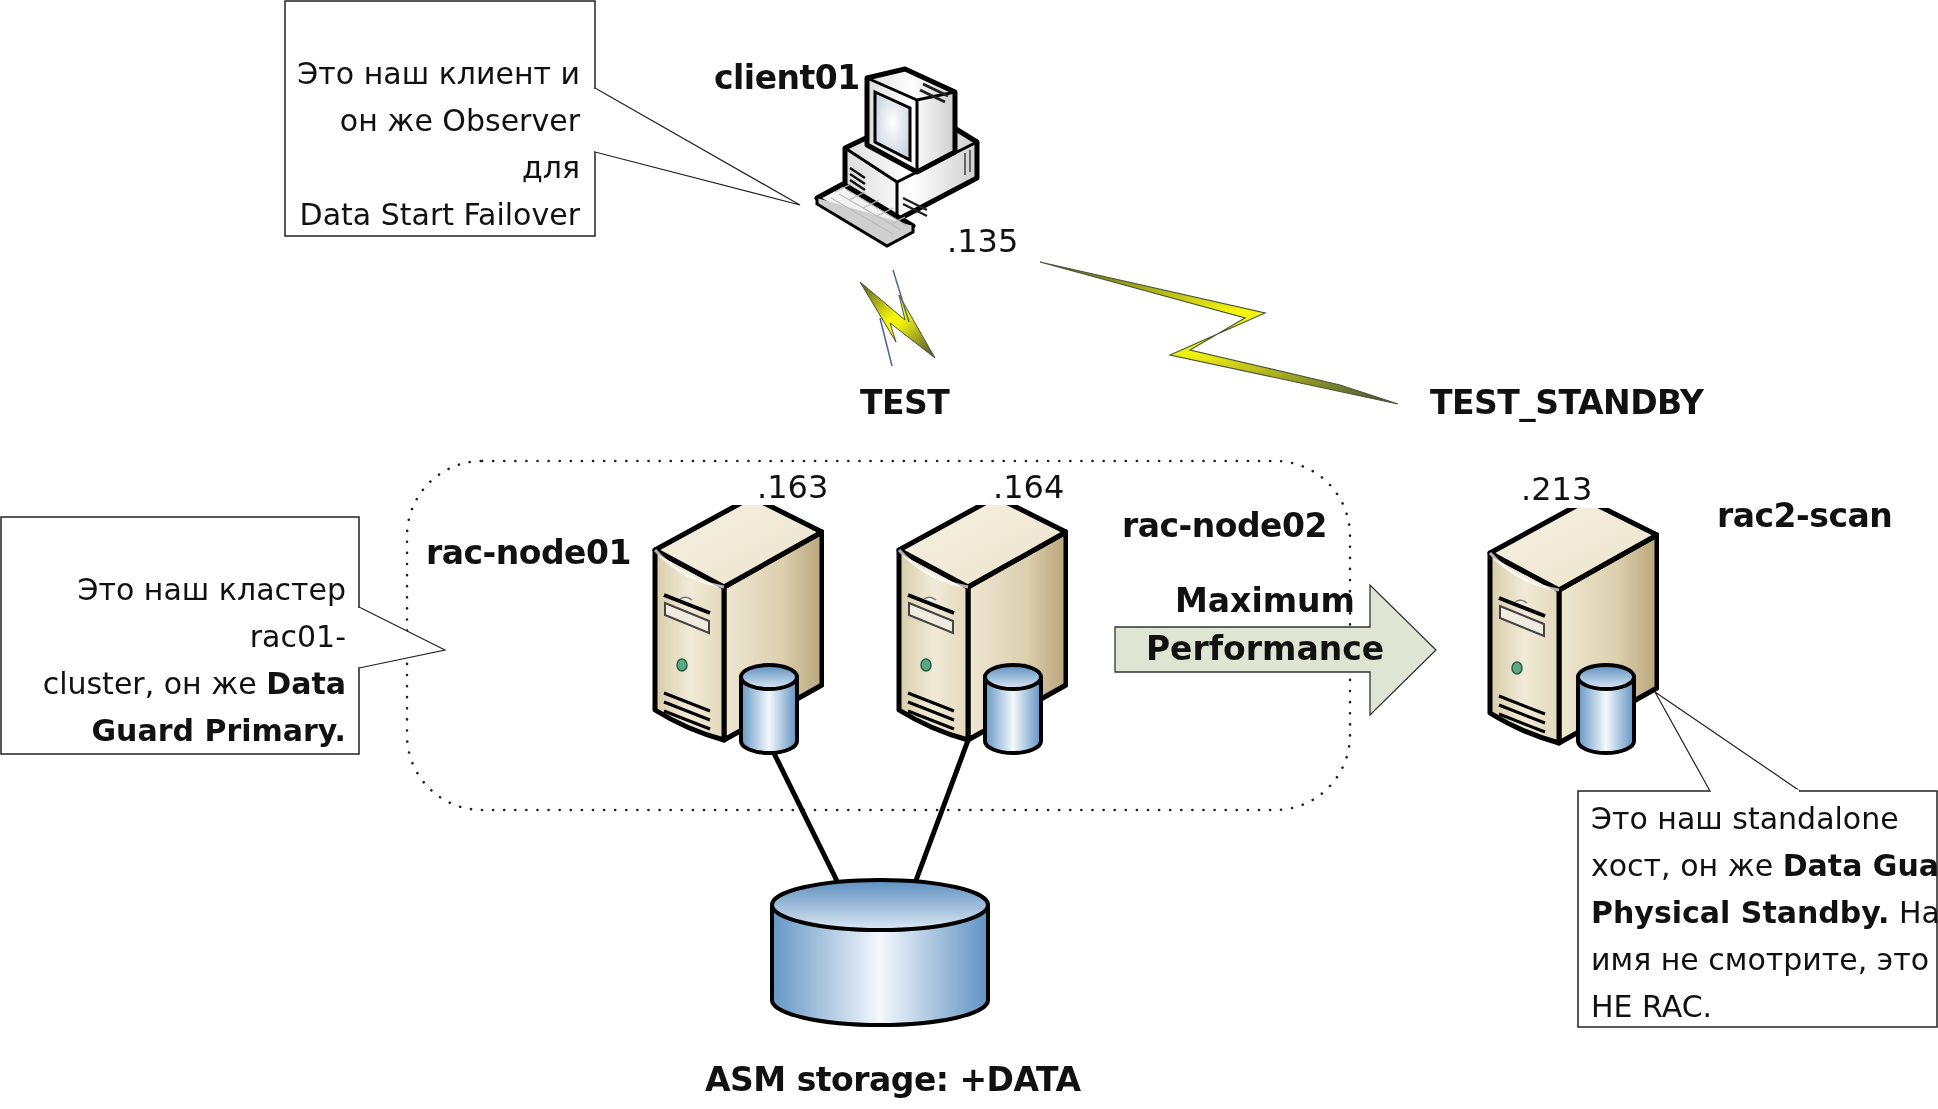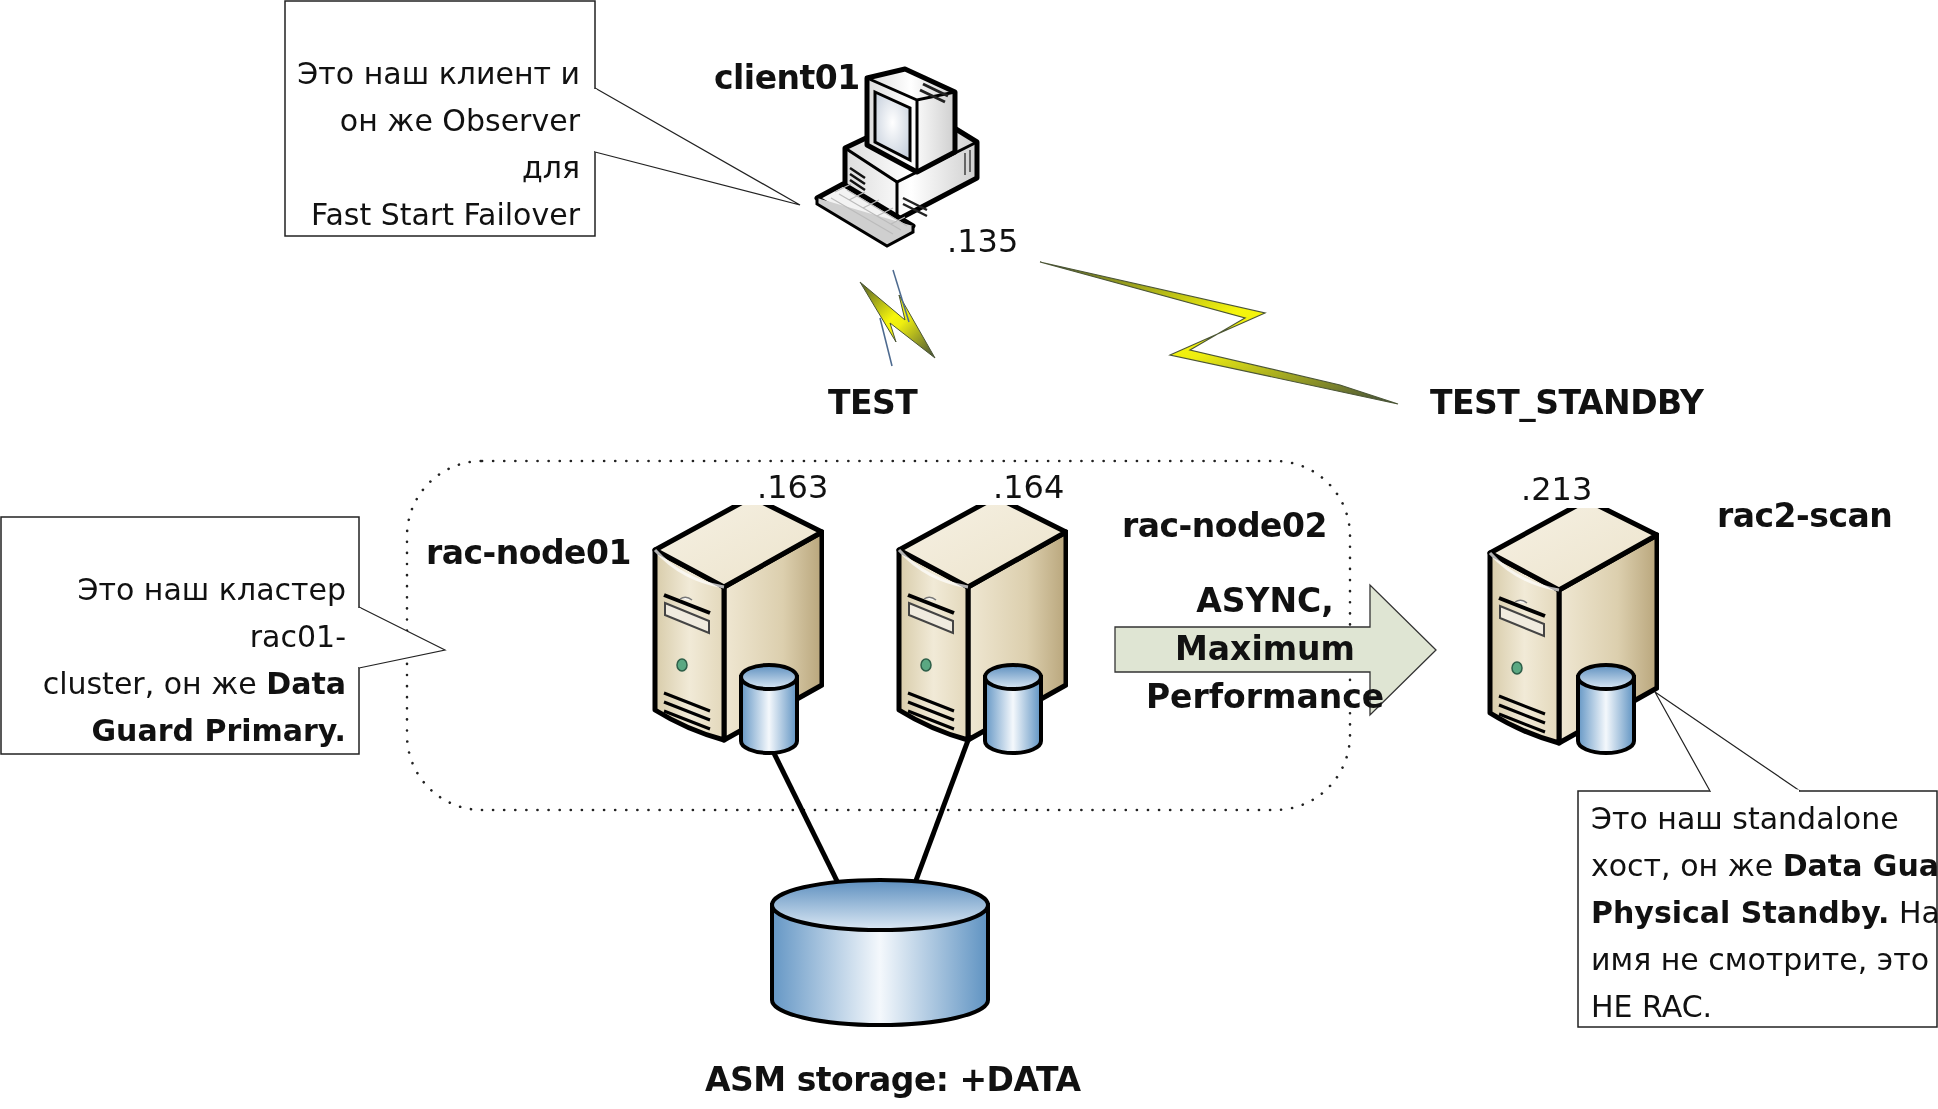--- a/index.html
+++ b/index.html
@@ -142,50 +142,49 @@
     <path d="M772 905 L772 1000 A108 25 0 0 0 988 1000 L988 905 Z" fill="url(#diskBody)" stroke="#000" stroke-width="4"></path>
     <ellipse cx="880" cy="905" rx="108" ry="25" fill="url(#diskTop)" stroke="#000" stroke-width="4"></ellipse>
   </g>
 
   <polygon points="1115,627 1370,627 1370,585 1436,650 1370,715 1370,672 1115,672" fill="#dfe5d3" stroke="#333" stroke-width="1.3"></polygon>
 </svg>
 
 <div class="abs callout-text" style="left:290px; top:50px; width:290px; text-align:right;">
   <div>Это наш клиент и</div>
   <div>он же Observer для</div>
-  <div>Fast Start Failover</div>
+  <div>Data Start Failover</div>
 </div>
 
 <div class="abs callout-text" style="left:6px; top:566px; width:340px; text-align:right;">
   <div><span>Это наш кластер rac01-</span></div>
   <div><span>cluster, он же </span><b>Data</b></div>
   <div><b>Guard Primary.</b></div>
 </div>
 
 <div class="abs callout-text" style="left:1591px; top:795px; width:345px; text-align:left; white-space:nowrap;">
   <div><span>Это наш standalone</span></div>
   <div><span>хост, он же </span><b>Data Guard</b></div>
   <div><b>Physical Standby.</b><span> На</span></div>
   <div><span>имя не смотрите, это</span></div>
   <div><span>НЕ RAC.</span></div>
 </div>
 
 <div class="abs lbl-bold" style="left:714px; top:58px;">client01</div>
 <div class="abs lbl-ip" style="left:947px; top:222px;">.135</div>
 
-<div class="abs lbl-bold" style="left:828px; top:383px;">TEST</div>
+<div class="abs lbl-bold" style="left:860px; top:383px;">TEST</div>
 <div class="abs lbl-bold" style="left:1430px; top:383px;">TEST_STANDBY</div>
 
 <div class="abs lbl-bold" style="left:426px; top:533px;">rac-node01</div>
 <div class="abs lbl-ip" style="left:757px; top:468px;">.163</div>
 <div class="abs lbl-ip" style="left:993px; top:468px;">.164</div>
 <div class="abs lbl-bold" style="left:1122px; top:506px;">rac-node02</div>
 
 <div class="abs lbl-ip" style="left:1475px; top:470px;margin-left:46px;">.213</div>
 <div class="abs lbl-bold" style="left:1673px; top:496px;margin-left:44px;">rac2-scan</div>
 
 <div class="abs async" style="left:1130px; top:577px; width:270px;">
-  <div>ASYNC,</div>
   <div>Maximum</div>
   <div>Performance</div>
 </div>
 
 <div class="abs lbl-bold" style="left:705px; top:1060px;">ASM storage: +DATA</div>
 
 </body></html>

